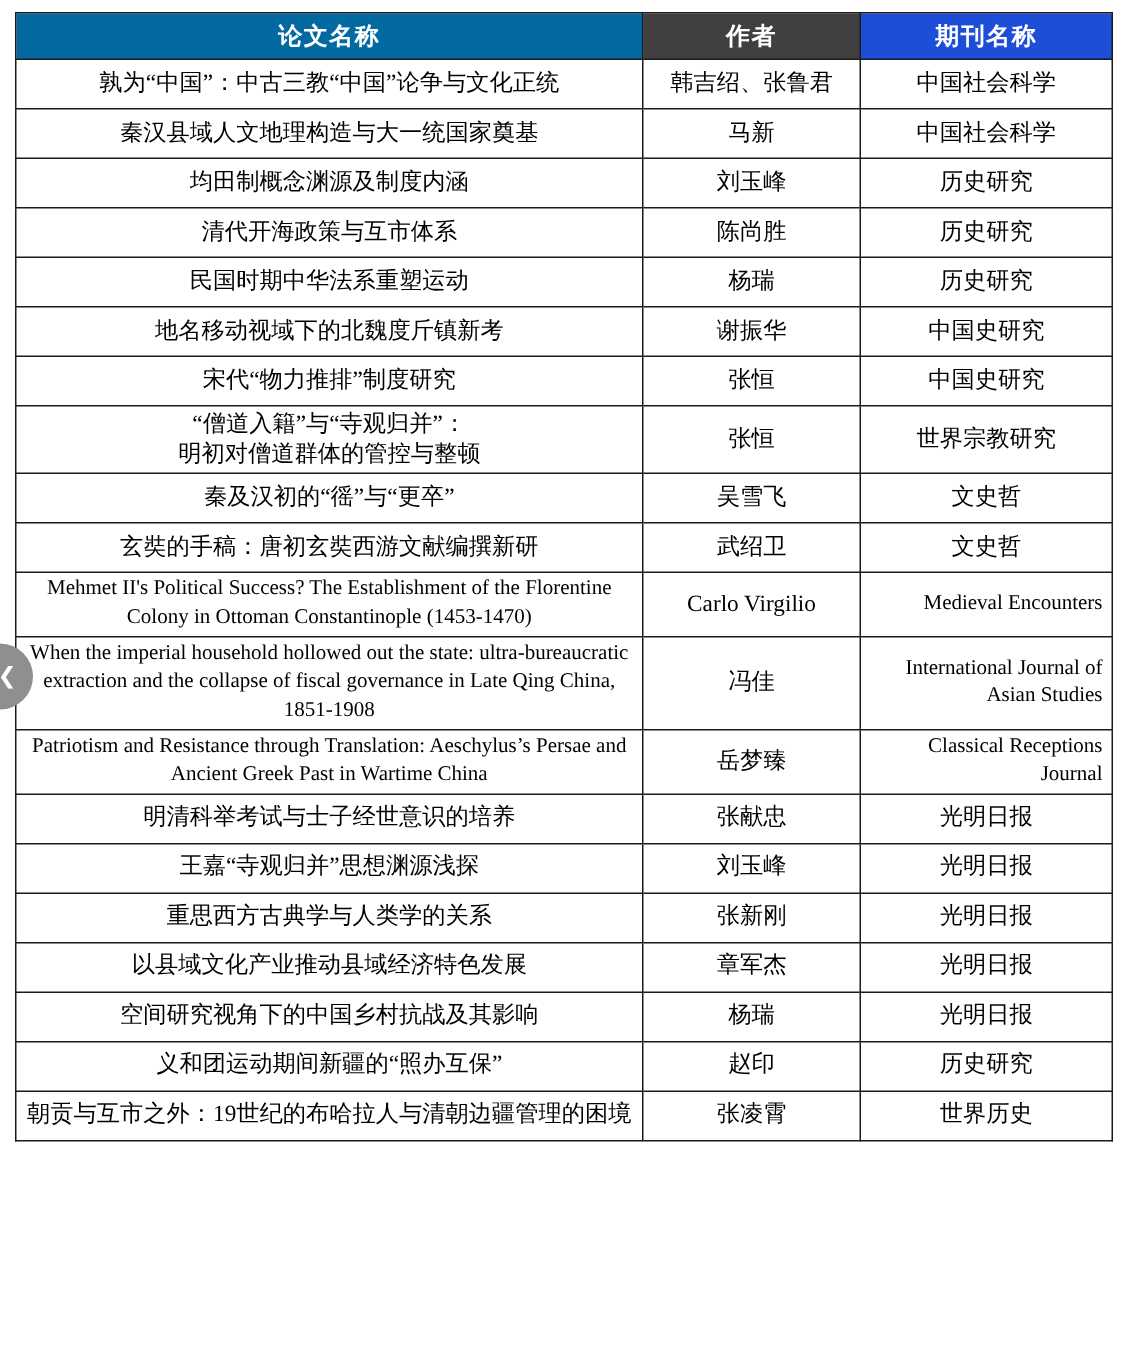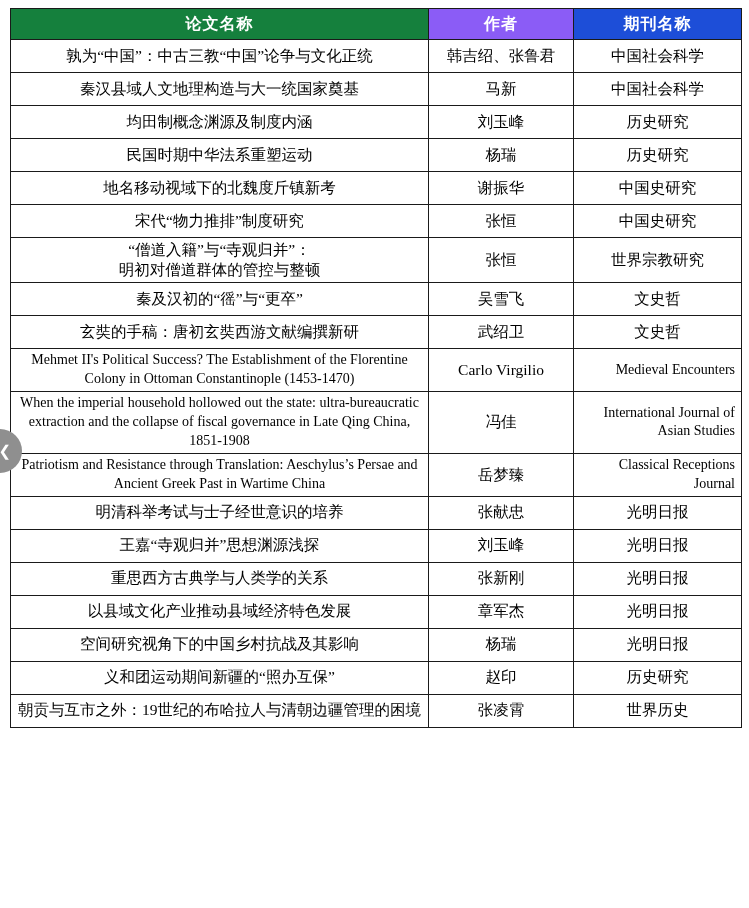--- a/index.html
+++ b/index.html
@@ -91,42 +91,47 @@
 
   <div class="table-wrap">
     <table class="paper-table">
       <colgroup>
         <col class="c-title">
           <col class="c-author">
           <col class="c-journal">
       </colgroup>
       <thead>
         <tr>
-          <th style="background: #15803d; color: rgb(255, 255, 255); font-family: Liberation Mono, monospace;">论文名称</th>
-          <th style="background: #8b5cf6; color: rgb(255, 255, 255);">作者</th>
+          <th style="background: #0369a1; color: rgb(255, 255, 255); font-family: Liberation Mono, monospace;">论文名称</th>
+          <th style="background: #404040; color: rgb(255, 255, 255);">作者</th>
           <th style="background: #1d4ed8; color: rgb(255, 255, 255);">期刊名称</th>
         </tr>
       </thead>
       <tbody>
           <tr>
     <td class="title-cell">孰为“中国”：中古三教“中国”论争与文化正统</td>
     <td class="author-cell">韩吉绍、张鲁君</td>
     <td class="journal-cell">中国社会科学</td>
   </tr>
           <tr>
     <td class="title-cell">秦汉县域人文地理构造与大一统国家奠基</td>
     <td class="author-cell">马新</td>
     <td class="journal-cell">中国社会科学</td>
   </tr>
           <tr>
     <td class="title-cell">均田制概念渊源及制度内涵</td>
     <td class="author-cell">刘玉峰</td>
     <td class="journal-cell">历史研究</td>
   </tr>
           <tr>
+    <td class="title-cell">清代开海政策与互市体系</td>
+    <td class="author-cell">陈尚胜</td>
+    <td class="journal-cell">历史研究</td>
+  </tr>
+          <tr>
     <td class="title-cell">民国时期中华法系重塑运动</td>
     <td class="author-cell">杨瑞</td>
     <td class="journal-cell">历史研究</td>
   </tr>
           <tr>
     <td class="title-cell">地名移动视域下的北魏度斤镇新考</td>
     <td class="author-cell">谢振华</td>
     <td class="journal-cell">中国史研究</td>
   </tr>
           <tr>

